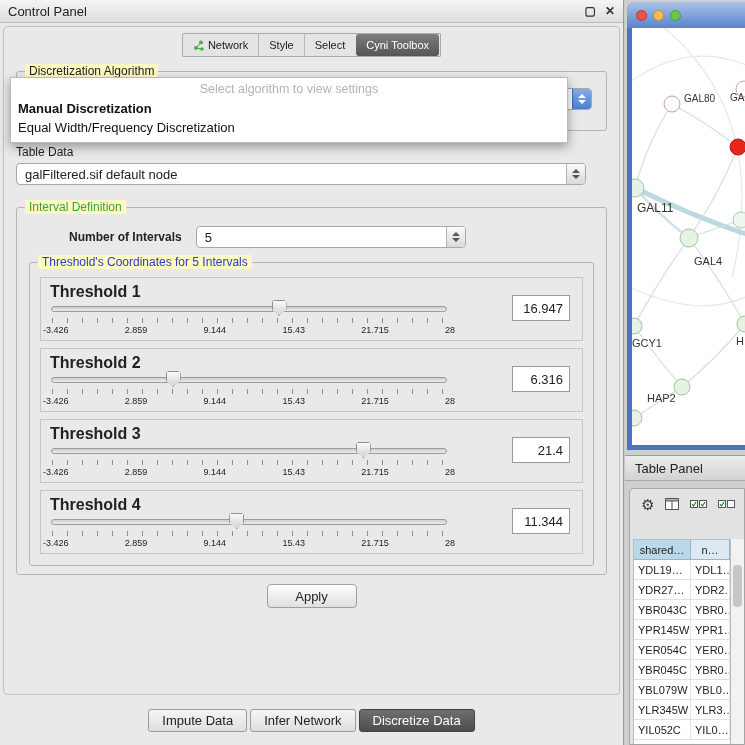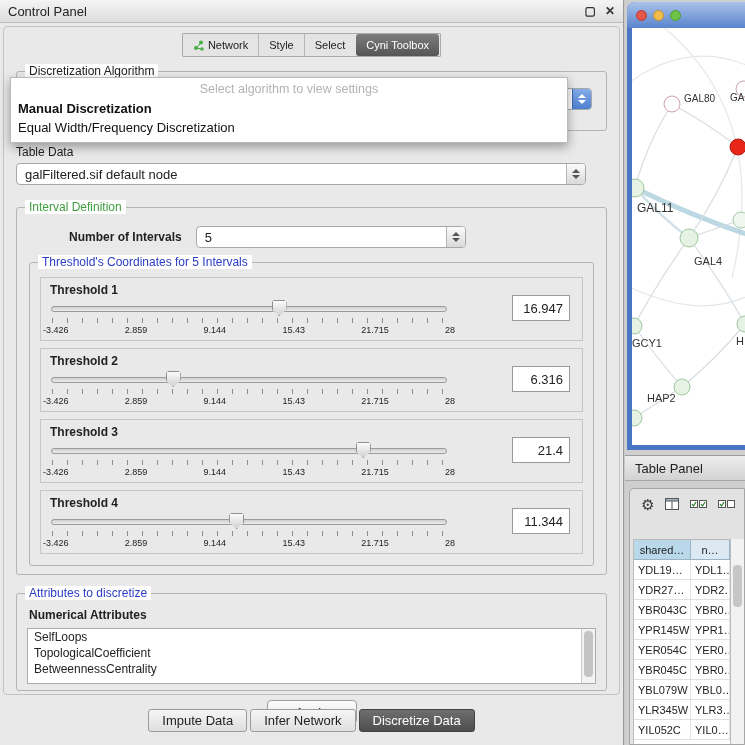--- a/index.html
+++ b/index.html
@@ -14,21 +14,21 @@
   .cp-inner{position:absolute;left:3px;right:3px;top:26px;bottom:50px;border:1px solid #c2c2c2;border-radius:4px;background:#e9e9e9;padding:0 12px;box-sizing:border-box;}
   
   .tabstrip{margin:6px auto 0;width:fit-content;display:flex;align-items:center;height:22px;border:1px solid #aaa;border-radius:1px;background:#e4e4e4;font-size:11px;text-align:right;}
   .tab{display:flex;align-items:center;gap:4px;padding:2px 10px;height:18px;border-left:1px solid #b5b5b5;cursor:default;}
   .tab:first-child{border-left:none;}
   .tab.selected{background:linear-gradient(#7d7d7d,#555);color:#fff;border-radius:3px;margin:1px;border-left:none;height:18px;}
   .tab.outlined{border:1px solid #9e9e9e;border-radius:3px;margin:1px 2px;background:linear-gradient(#f6f6f6,#e2e2e2);}
   .net-tab-icon{width:11px;height:11px;}
   
   .group{position:relative;border:1px solid #b5b5b5;border-radius:3px;background:#e9e9e9;box-sizing:border-box;}
-  .legend{position:absolute;top:-8px;left:8px;background:#ffffff;padding:0 4px;font-size:12px;}
+  .legend{position:absolute;top:-8px;left:8px;background:#fef9c3;padding:0 4px;font-size:12px;}
   .legend.green{color:#3f9e3f;}
   .legend.blue{color:#2b3bc7;}
   .legend.plain{color:#222;}
   .algo-group{margin-top:14px;height:60px;padding:16px 14px 0;}
   .combo{position:relative;height:22px;background:#fff;border:1px solid #a8a8a8;border-radius:4px;display:flex;align-items:center;font-size:13px;padding-left:8px;box-sizing:border-box;}
   .combo .stepper{position:absolute;right:0;top:0;bottom:0;width:18px;border-left:1px solid #b5b5b5;border-radius:0 3px 3px 0;background:linear-gradient(#fbfbfb,#d9d9d9);display:flex;flex-direction:column;align-items:center;justify-content:center;gap:2px;}
   .combo .stepper.blue{background:linear-gradient(#86ace9,#4d7fd2);border-left:1px solid #3f6cba;}
   .tri-up{width:0;height:0;border-left:4px solid transparent;border-right:4px solid transparent;border-bottom:4px solid #555;}
   .tri-down{width:0;height:0;border-left:4px solid transparent;border-right:4px solid transparent;border-top:4px solid #555;}
   .stepper.blue .tri-up{border-bottom-color:#fff;}
@@ -41,21 +41,21 @@
   
   .field-label{font-size:12px;margin-top:14px;}
   .tabledata-combo{margin-top:4px;width:570px;}
   
   .interval-group{margin-top:22px;padding:16px 12px 8px;}
   .num-row{display:flex;align-items:center;margin:2px 0 14px 28px;}
   .num-label{font-size:12px;font-weight:bold;margin-right:14px;margin-left:12px;}
   .num-combo{width:270px;}
   .thr-group{position:relative;border:1px solid #b5b5b5;border-radius:3px;padding:14px 10px 4px;}
   .thr-box{position:relative;border:1px solid #c6c6c6;background:#e9e9e9;height:64px;margin-bottom:7px;box-sizing:border-box;}
-  .thr-label{position:absolute;left:9px;top:5px;font-size:12px;font-weight:bold;}
+  .thr-label{position:absolute;left:9px;top:5px;font-size:16px;font-weight:bold;}
   .slider{position:absolute;left:10px;right:135px;top:22px;height:36px;}
   .track{position:absolute;left:0;right:0;top:6px;height:4px;background:linear-gradient(#cfcfcf,#ececec);border:1px solid #9b9b9b;border-radius:3px;}
   .thumb{position:absolute;top:0;width:15px;height:16px;background:linear-gradient(#fdfdfd,#cfcfcf);box-shadow:inset 0 0 0 1px #8f8f8f;clip-path:polygon(50% 100%,0 60%,0 14%,14% 0,86% 0,100% 14%,100% 60%);}
   .ticks{position:absolute;left:1px;right:1px;top:18px;height:5px;background:repeating-linear-gradient(to right,#8d8d8d 0 1px,transparent 1px 15px);}
   .scale{position:absolute;left:-8px;right:-8px;top:25px;display:flex;justify-content:space-between;font-size:9px;color:#222;}
   .value-box{position:absolute;right:12px;top:17px;width:58px;height:26px;background:#fff;border:1px solid #9a9a9a;font-size:13px;display:flex;align-items:center;justify-content:flex-end;padding-right:6px;box-sizing:border-box;}
   
   .attr-group{margin-top:18px;padding:12px 10px 6px;}
   .attr-label{font-size:12px;font-weight:bold;margin:2px 0 6px 2px;}
   .listbox{position:relative;height:54px;background:#fff;border:1px solid #ababab;overflow:hidden;}
@@ -242,34 +242,20 @@
                   <span>15.43</span>
                   <span>21.715</span>
                   <span>28</span>
                 </div>
             </div>
             <div class="value-box">11.344</div>
           </div>
         </div>
       </div>
 
-      <div class="group attr-group">
-        <span class="legend blue">Attributes to discretize</span>
-        <div class="attr-label">Numerical Attributes</div>
-        <div class="listbox">
-          <div>
-              <div class="list-item">SelfLoops</div>
-              <div class="list-item">TopologicalCoefficient</div>
-              <div class="list-item">BetweennessCentrality</div>
-            </div>
-          <div class="list-scroll">
-            <div class="thumb-v"></div>
-          </div>
-        </div>
-      </div>
 
       <div class="apply-row">
         <div class="apply-btn">Apply</div>
       </div>
     </div>
 
     <div class="bottom-tabs">
       <div class="btab">Impute Data</div>
       <div class="btab">Infer Network</div>
       <div class="btab selected">Discretize Data</div>

